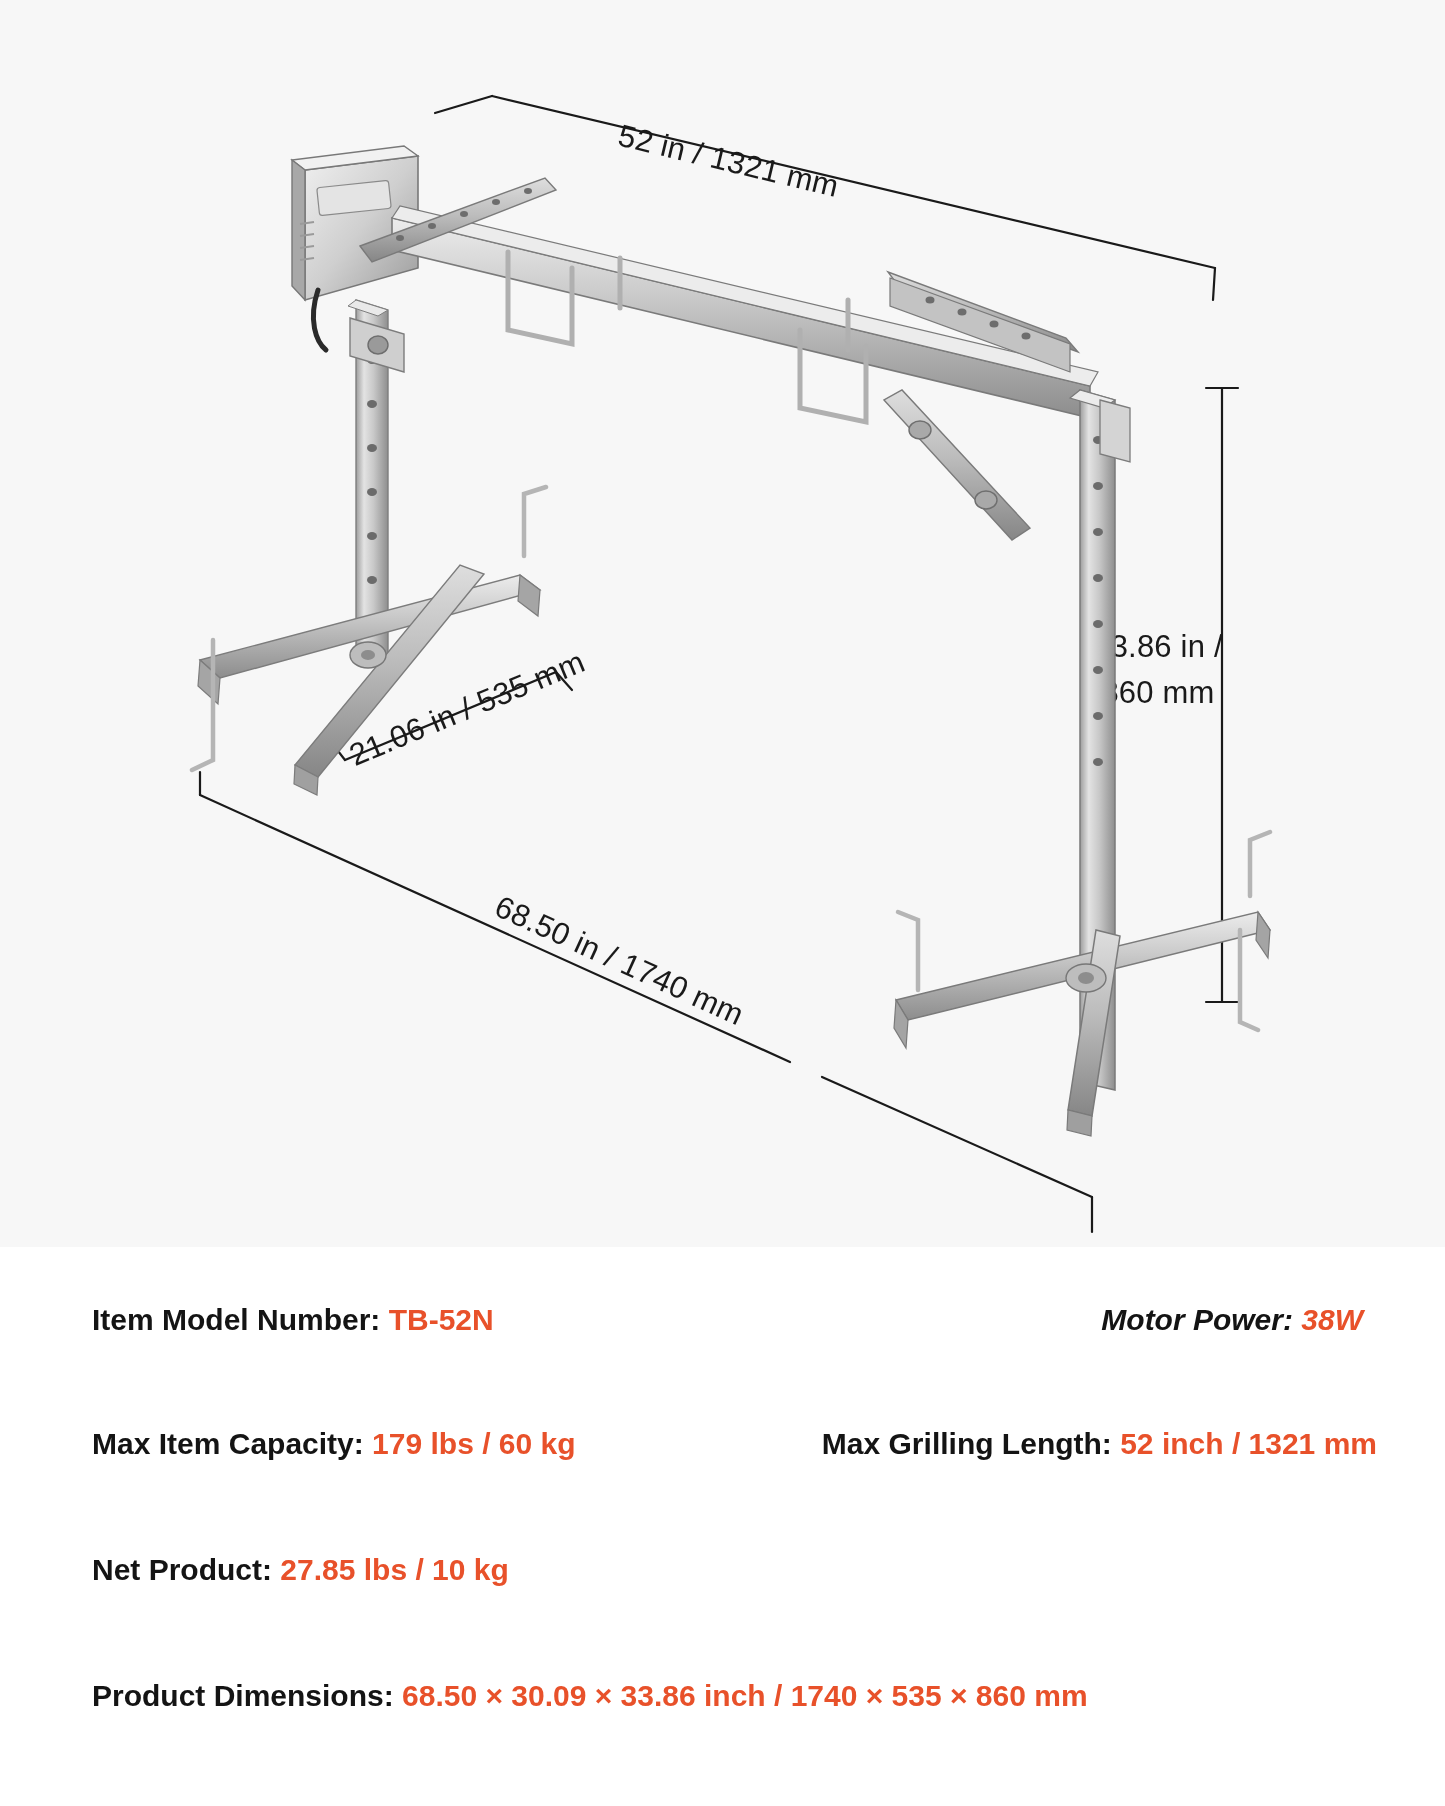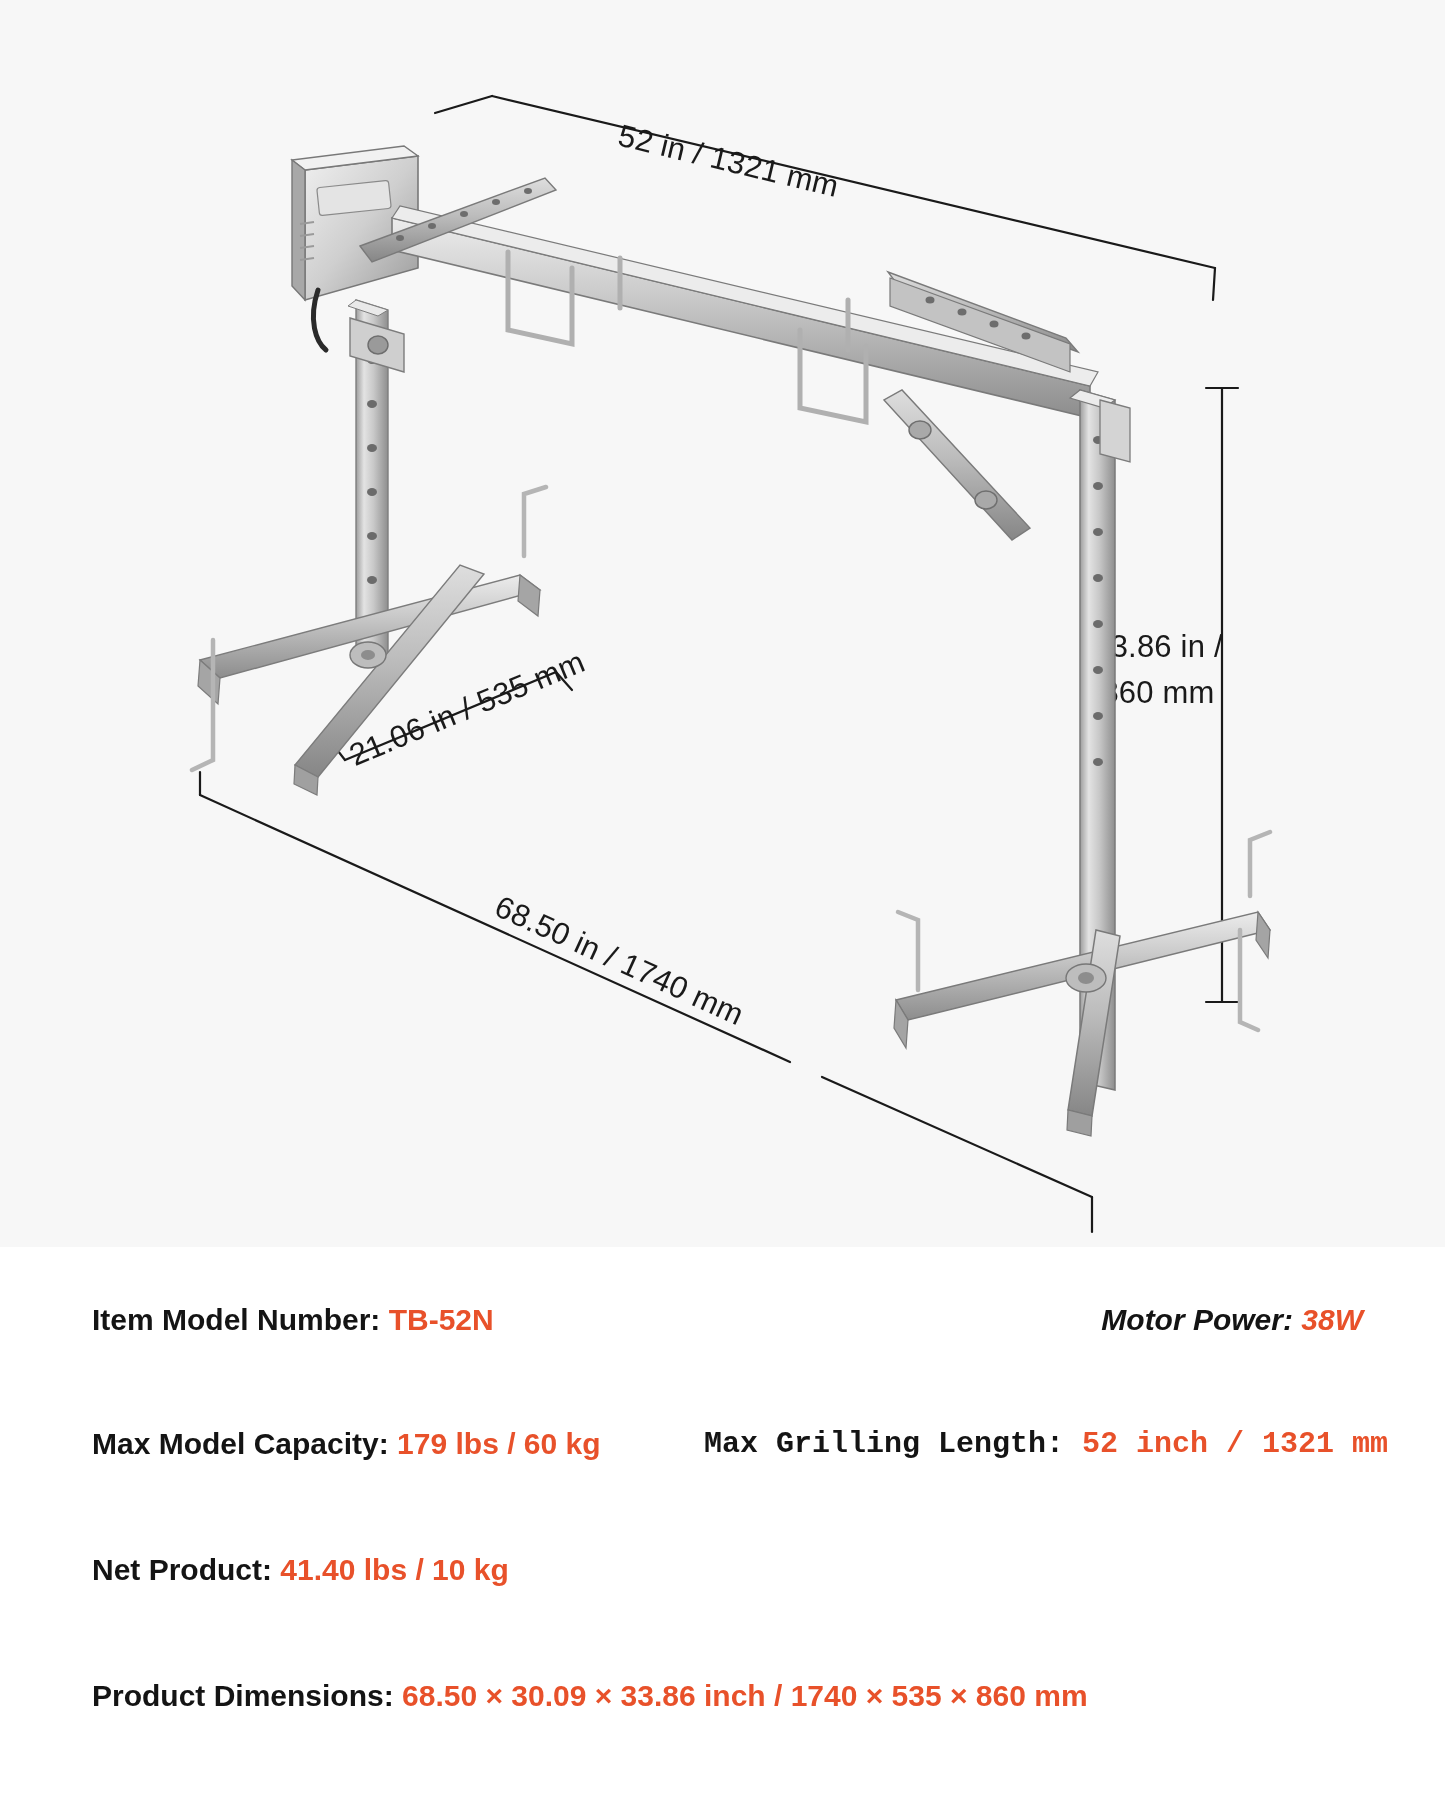--- a/index.html
+++ b/index.html
@@ -72,21 +72,21 @@
     font-weight: 700;
     color: #141414;
   }
   .row-a { top: 56px; }
   .row-b { top: 180px; }
   .row-c { top: 306px; }
   .row-d { top: 432px; }
 
   .pos-left  { position: absolute; left: 92px; }
   .pos-right { position: absolute; right: 82px; font-style: italic; }
-  .pos-right2{ position: absolute; right: 57px; font-family: Liberation Mono, monospace; }
+  .pos-right2{ position: absolute; right: 68px; }
 </style>
 </head>
 <body>
 
 <div id="page">
 
   <div id="diagram-panel">
     <svg id="diagram-svg" viewBox="0 0 1445 1247" xmlns="http://www.w3.org/2000/svg">
       <defs>
         <linearGradient id="barV" x1="0" y1="0" x2="1" y2="0">
@@ -269,33 +269,33 @@
         <span class="val">TB-52N</span>
       </div>
       <div class="spec-item pos-right">
         <span class="lbl">Motor Power: </span>
         <span class="val">38W</span>
       </div>
     </div>
 
     <div class="spec-row row-b">
       <div class="spec-item pos-left">
-        <span class="lbl">Max Model Capacity: </span>
+        <span class="lbl">Max Item Capacity: </span>
         <span class="val">179 lbs / 60 kg</span>
       </div>
       <div class="spec-item pos-right2">
         <span class="lbl">Max Grilling Length: </span>
         <span class="val">52 inch / 1321 mm</span>
       </div>
     </div>
 
     <div class="spec-row row-c">
       <div class="spec-item pos-left">
         <span class="lbl">Net Product: </span>
-        <span class="val">41.40 lbs / 10 kg</span>
+        <span class="val">27.85 lbs / 10 kg</span>
       </div>
     </div>
 
     <div class="spec-row row-d">
       <div class="spec-item pos-left">
         <span class="lbl">Product Dimensions: </span>
         <span class="val">68.50 × 30.09 × 33.86 inch / 1740 × 535 × 860 mm</span>
       </div>
     </div>
 

